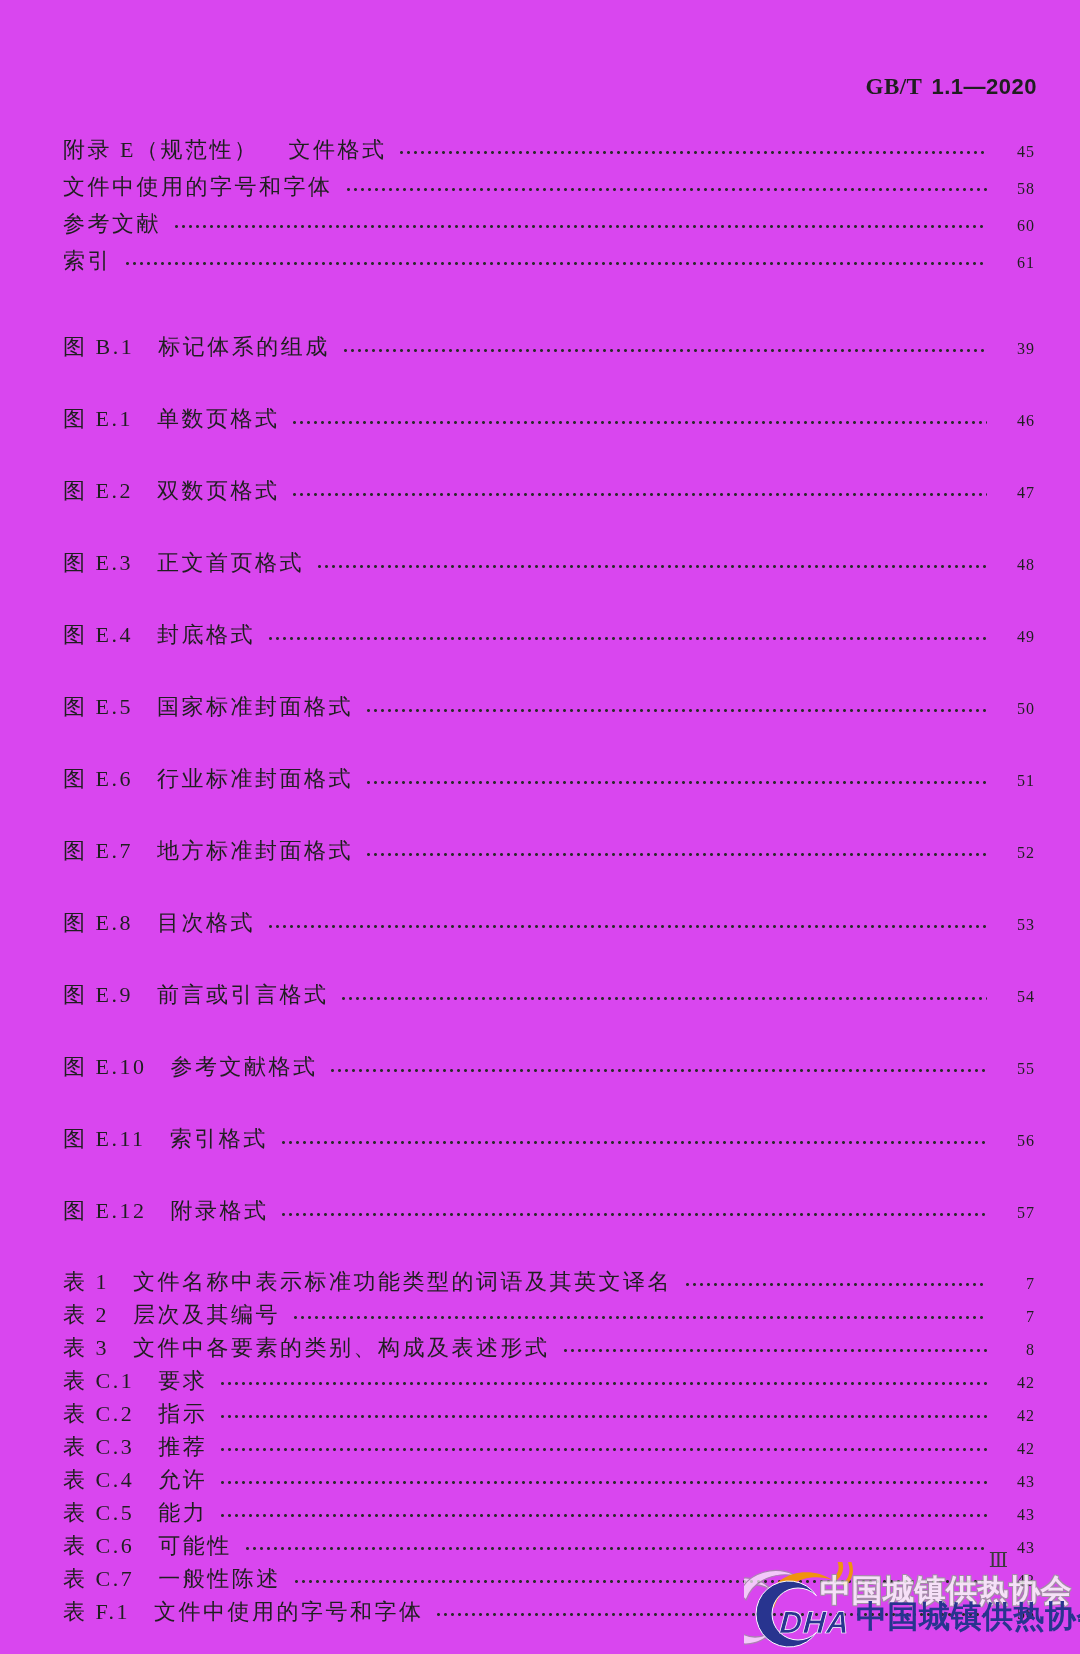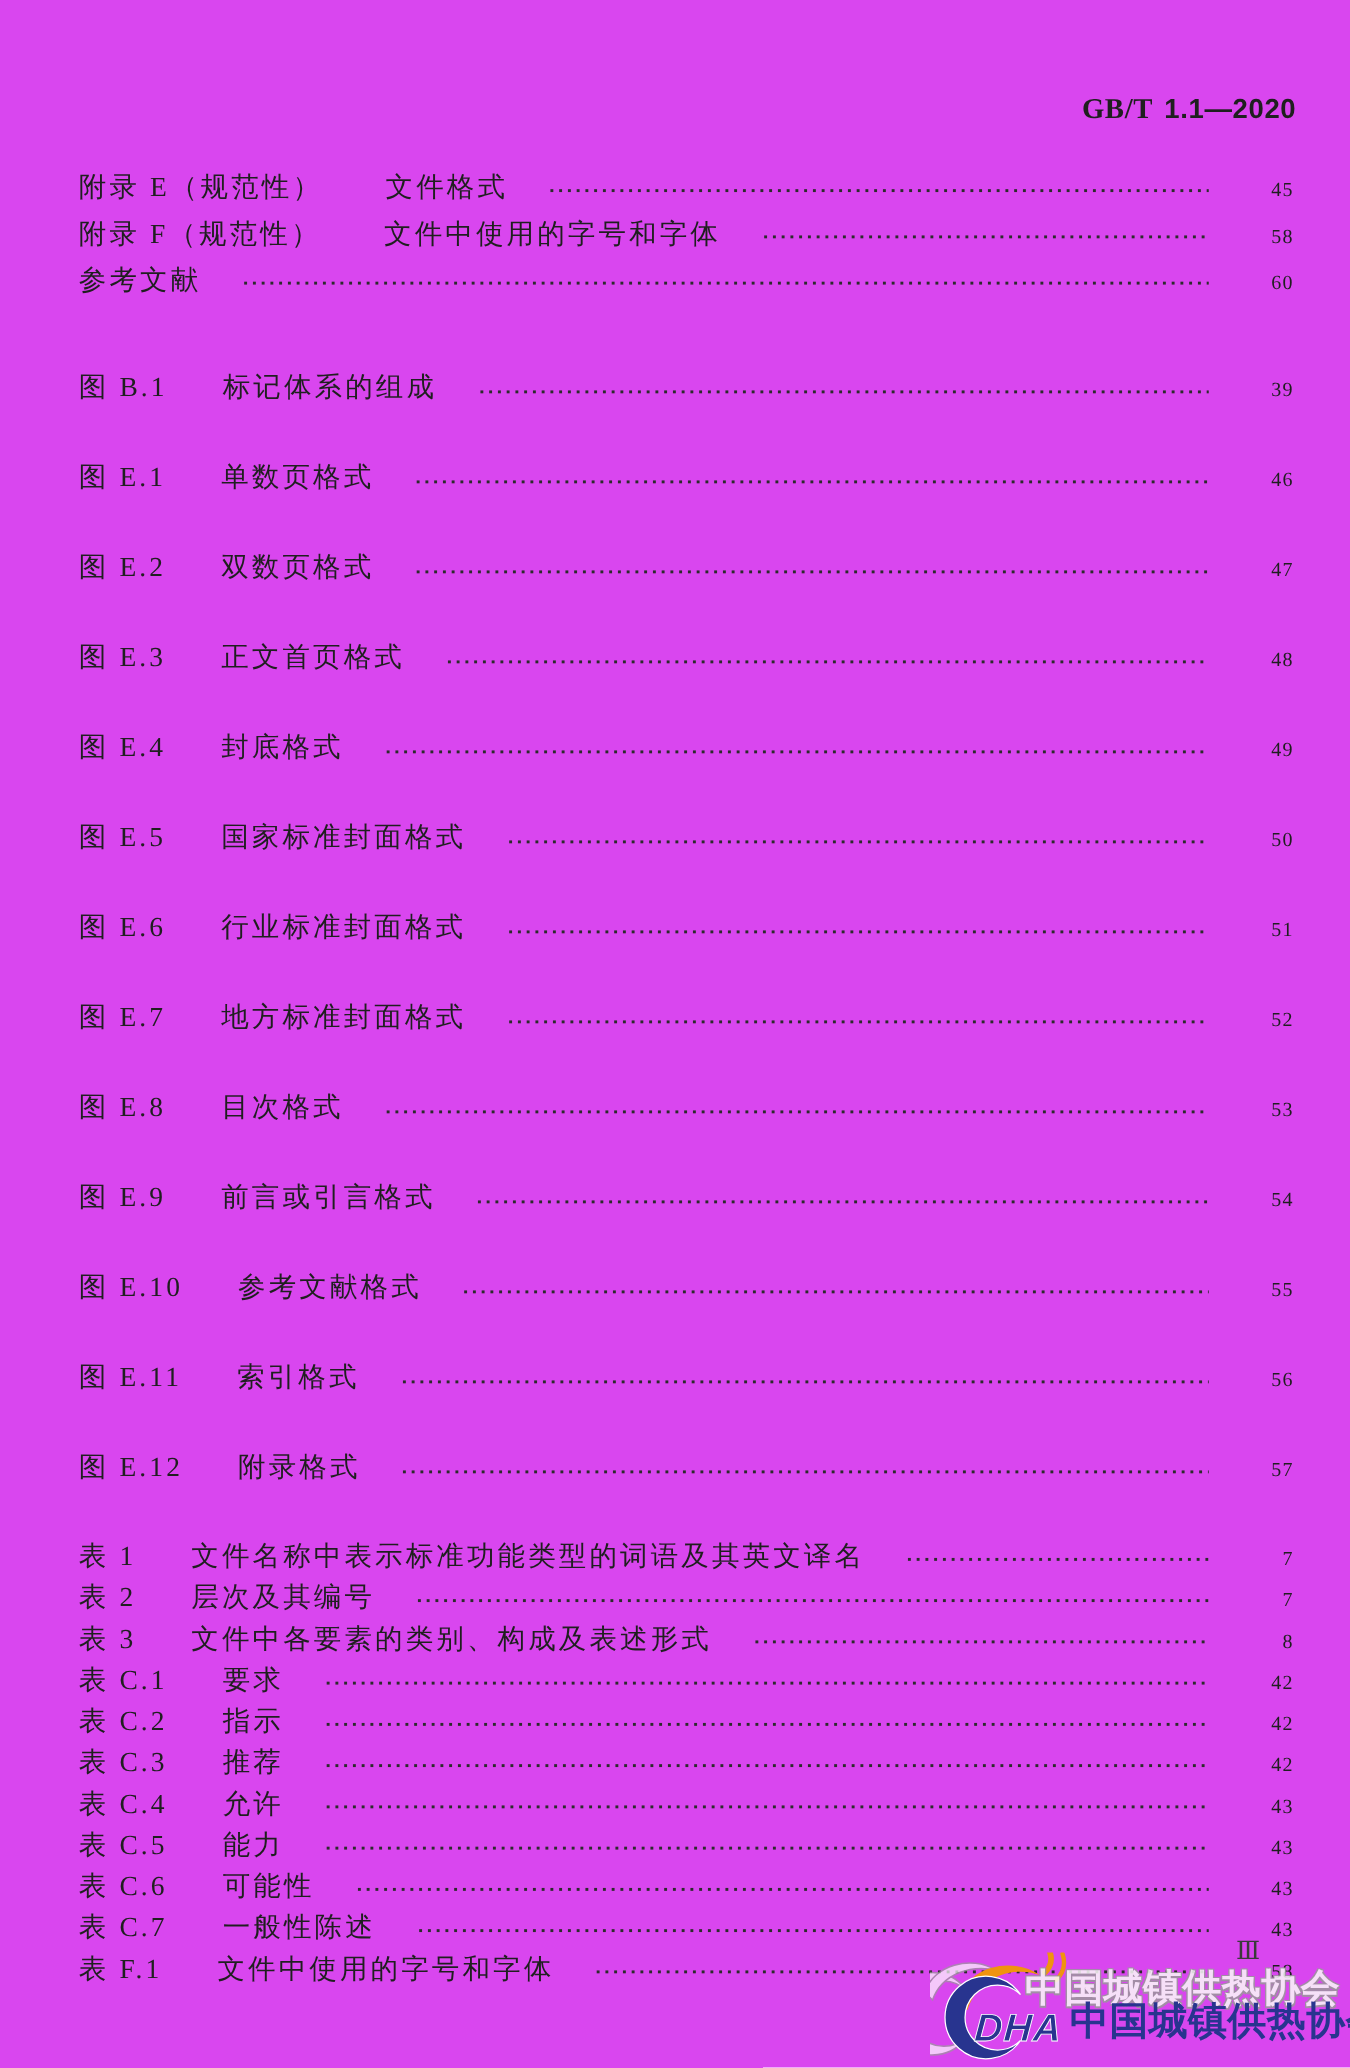--- a/index.html
+++ b/index.html
@@ -39,21 +39,20 @@
   .toc-section { margin: 0; }
   .sec-appendices { margin-bottom: 52px; }
   .sec-figures   { margin-bottom: 38px; }
 
   .toc-row {
     display: flex;
     align-items: baseline;
     font-size: 22px;
     letter-spacing: 2.5px;
     white-space: nowrap;
-    gap: 20px;
   }
   .sec-appendices .toc-row { height: 37px; line-height: 37px; }
   .sec-figures    .toc-row { height: 32px; line-height: 32px; margin-top: 40px; }
   .sec-tables     .toc-row { height: 33px; line-height: 33px; }
 
   .toc-no { margin-right: 24px; }
   .sec-appendices .toc-no { margin-right: 30px; }
   .toc-no:empty { display: none; margin: 0; }
 
   .toc-leader {
@@ -133,30 +132,35 @@
 
   <div class="toc">
       <div class="toc-section sec-appendices">
         <div class="toc-row">
       <span class="toc-no">附录 E（规范性）</span>
       <span class="toc-title">文件格式</span>
       <span class="toc-leader"></span>
       <span class="toc-page">45</span>
     </div>
         <div class="toc-row">
-      <span class="toc-no">附录 F（规范性）</span>
       <span class="toc-title">文件中使用的字号和字体</span>
       <span class="toc-leader"></span>
       <span class="toc-page">58</span>
     </div>
         <div class="toc-row">
 
       <span class="toc-title">参考文献</span>
       <span class="toc-leader"></span>
       <span class="toc-page">60</span>
+    </div>
+        <div class="toc-row">
+
+      <span class="toc-title">索引</span>
+      <span class="toc-leader"></span>
+      <span class="toc-page">61</span>
     </div>
       </div>
       <div class="toc-section sec-figures">
         <div class="toc-row">
       <span class="toc-no">图 B.1</span>
       <span class="toc-title">标记体系的组成</span>
       <span class="toc-leader"></span>
       <span class="toc-page">39</span>
     </div>
         <div class="toc-row">

